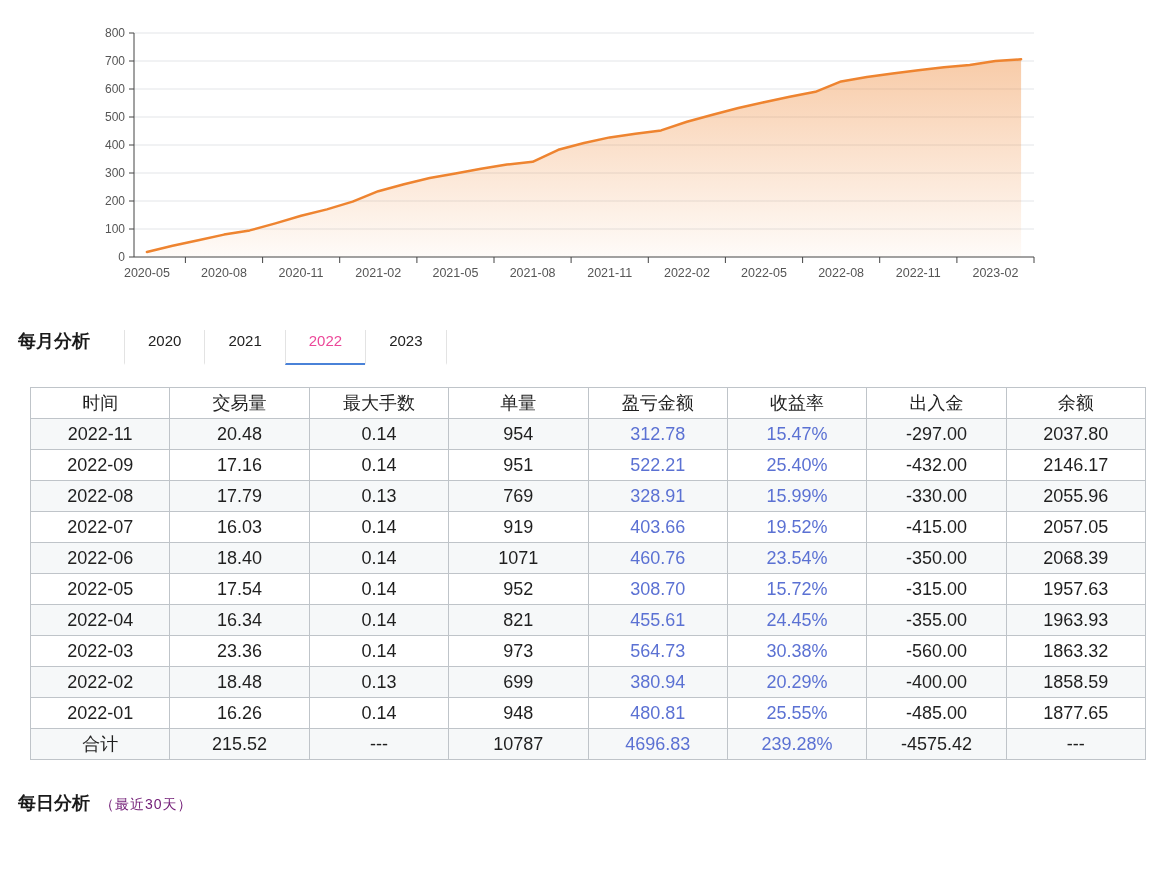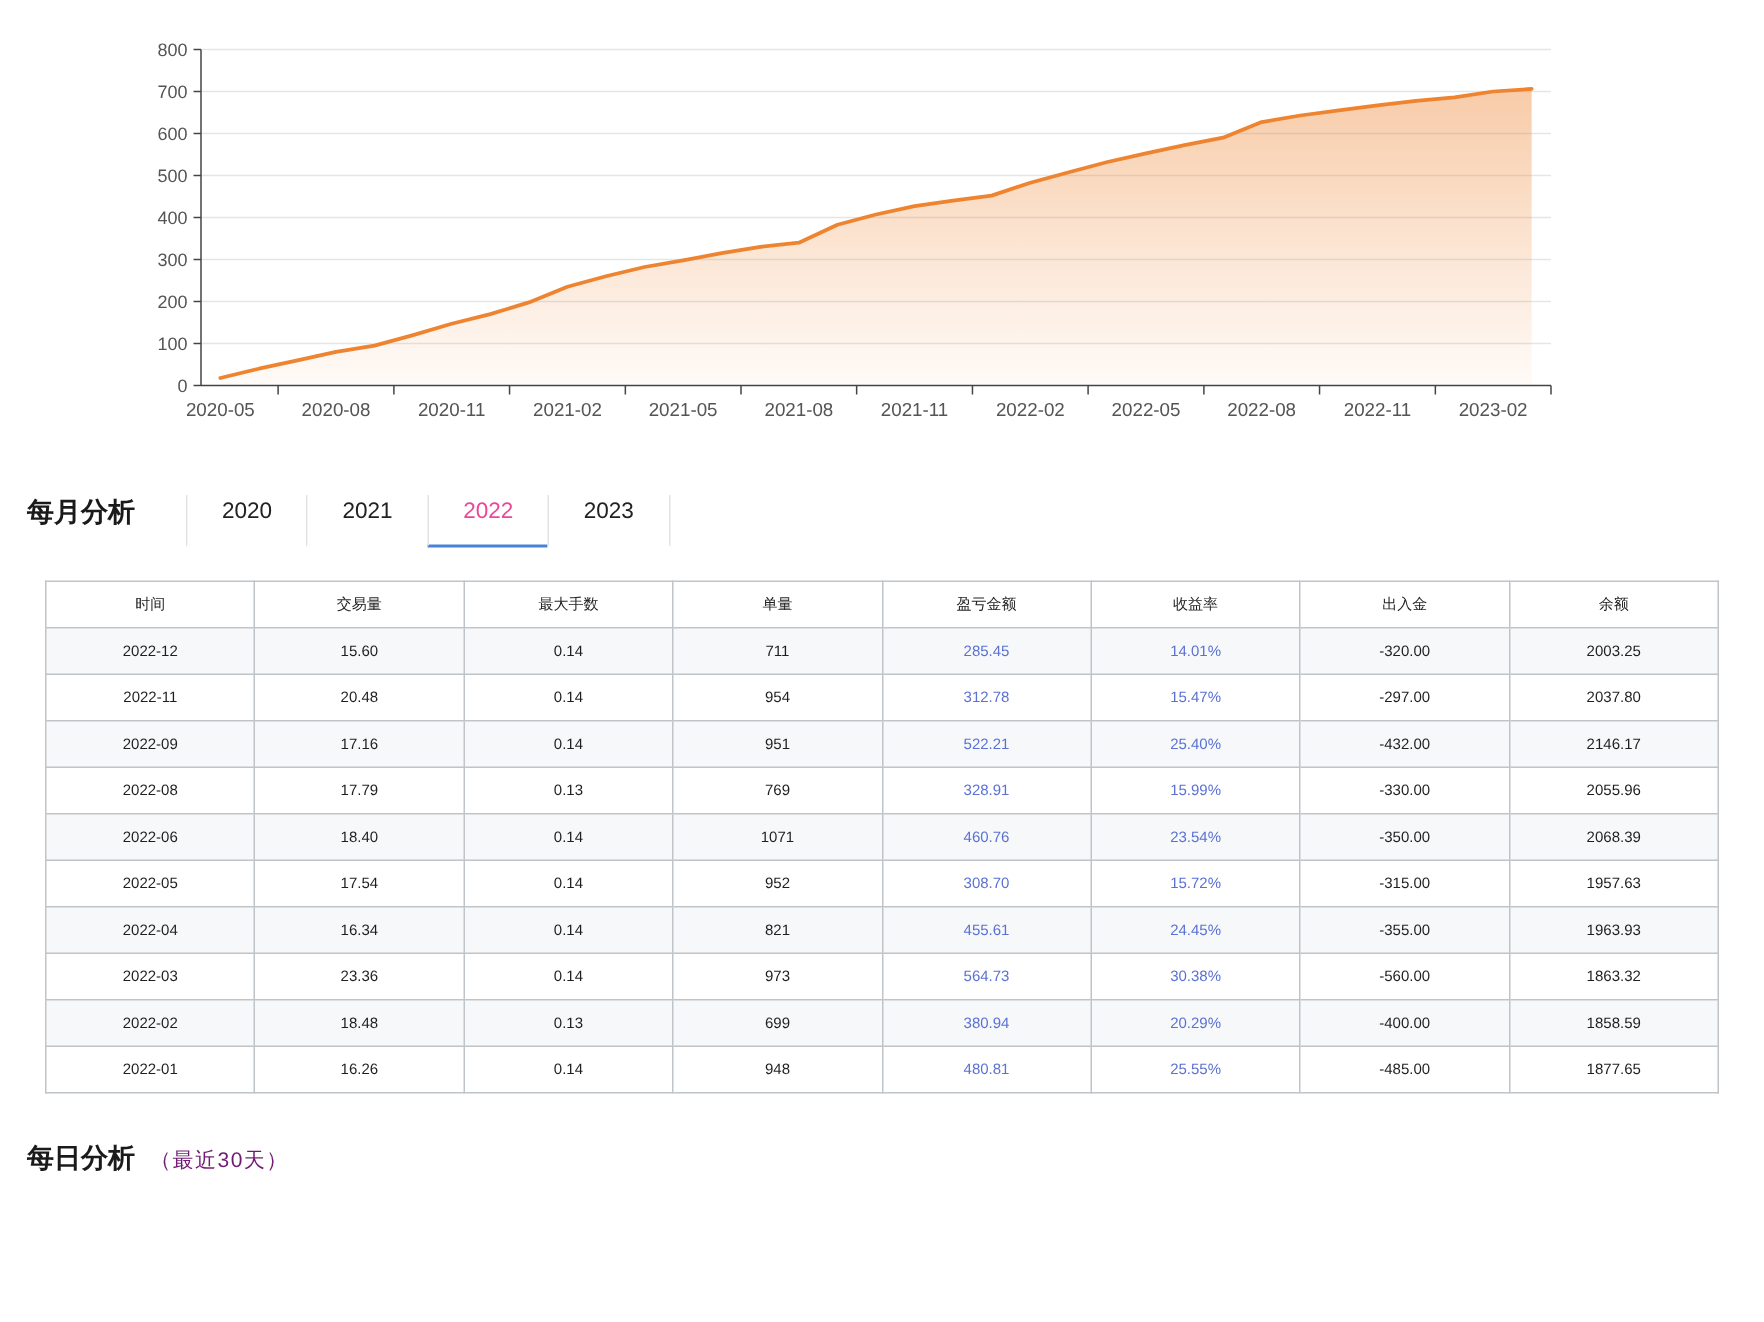--- a/index.html
+++ b/index.html
@@ -15,21 +15,21 @@
   .section-title{font-size:18px;font-weight:bold;color:#1a1a1a;line-height:22px;}
   .tabs{display:flex;margin-left:34px;align-items:flex-start;}
   .tab{font-size:15px;font-weight:normal;color:#222;padding:1px 23px 12px 23px;
        border-left:1px solid #e3e3e3;border-bottom:2px solid transparent;
        cursor:pointer;line-height:20px;}
   .tab:last-child{border-right:1px solid #e3e3e3;}
   .tab.active{color:#ec4899;border-bottom-color:#4a82d8;text-align:center;}
 
   
   table.monthly{border-collapse:collapse;width:1116px;margin:22px 30px 0 30px;
-       table-layout:fixed;font-size:10px;}
+       table-layout:fixed;font-size:18px;}
   table.monthly th,table.monthly td{border:1px solid #bfc4c9;text-align:center;
        height:30px;padding:0 4px;font-weight:normal;color:#1f1f1f;}
   table.monthly thead th{background:#ffffff;}
   table.monthly tbody tr:nth-child(odd) td{background:#f6f8f9;}
   table.monthly td.blue{color:#5b71d3;}
 
   
   .daily-head{padding:32px 0 10px 18px;display:flex;align-items:baseline;}
   .daily-sub{font-size:14px;color:#701a75;margin-left:10px;letter-spacing:1px;}
 </style>
@@ -121,30 +121,20 @@
           <th>最大手数</th>
           <th>单量</th>
           <th>盈亏金额</th>
           <th>收益率</th>
           <th>出入金</th>
           <th>余额</th>
         </tr>
       </thead>
     <tbody id="monthly-tbody">
         <tr>
-          <td>2022-12</td>
-          <td>15.60</td>
-          <td>0.14</td>
-          <td>711</td>
-          <td class="blue">285.45</td>
-          <td class="blue">14.01%</td>
-          <td>-320.00</td>
-          <td>2003.25</td>
-        </tr>
-        <tr>
           <td>2022-11</td>
           <td>20.48</td>
           <td>0.14</td>
           <td>954</td>
           <td class="blue">312.78</td>
           <td class="blue">15.47%</td>
           <td>-297.00</td>
           <td>2037.80</td>
         </tr>
         <tr>
@@ -161,20 +151,30 @@
           <td>2022-08</td>
           <td>17.79</td>
           <td>0.13</td>
           <td>769</td>
           <td class="blue">328.91</td>
           <td class="blue">15.99%</td>
           <td>-330.00</td>
           <td>2055.96</td>
         </tr>
         <tr>
+          <td>2022-07</td>
+          <td>16.03</td>
+          <td>0.14</td>
+          <td>919</td>
+          <td class="blue">403.66</td>
+          <td class="blue">19.52%</td>
+          <td>-415.00</td>
+          <td>2057.05</td>
+        </tr>
+        <tr>
           <td>2022-06</td>
           <td>18.40</td>
           <td>0.14</td>
           <td>1071</td>
           <td class="blue">460.76</td>
           <td class="blue">23.54%</td>
           <td>-350.00</td>
           <td>2068.39</td>
         </tr>
         <tr>
@@ -220,20 +220,30 @@
         <tr>
           <td>2022-01</td>
           <td>16.26</td>
           <td>0.14</td>
           <td>948</td>
           <td class="blue">480.81</td>
           <td class="blue">25.55%</td>
           <td>-485.00</td>
           <td>1877.65</td>
         </tr>
+        <tr>
+          <td>合计</td>
+          <td>215.52</td>
+          <td>---</td>
+          <td>10787</td>
+          <td class="blue">4696.83</td>
+          <td class="blue">239.28%</td>
+          <td>-4575.42</td>
+          <td>---</td>
+        </tr>
       </tbody>
   </table>
 
   <div class="daily-head">
     <div class="section-title">每日分析</div>
     <div class="daily-sub">（最近30天）</div>
   </div>
 
 </div>
 

